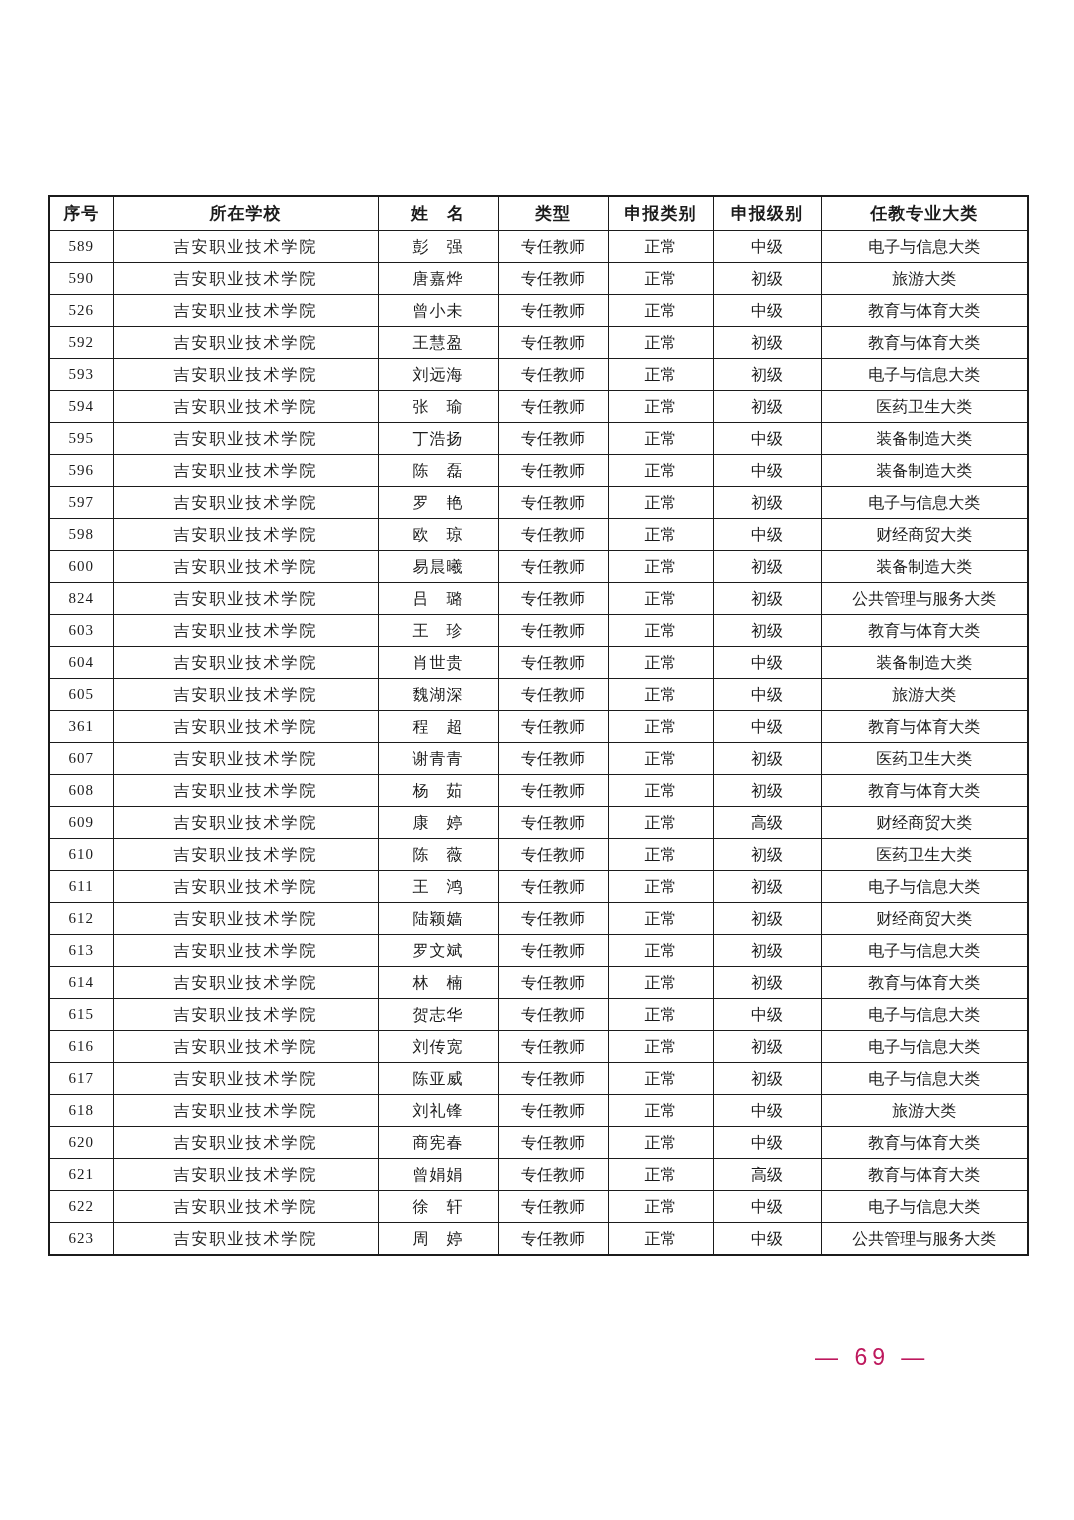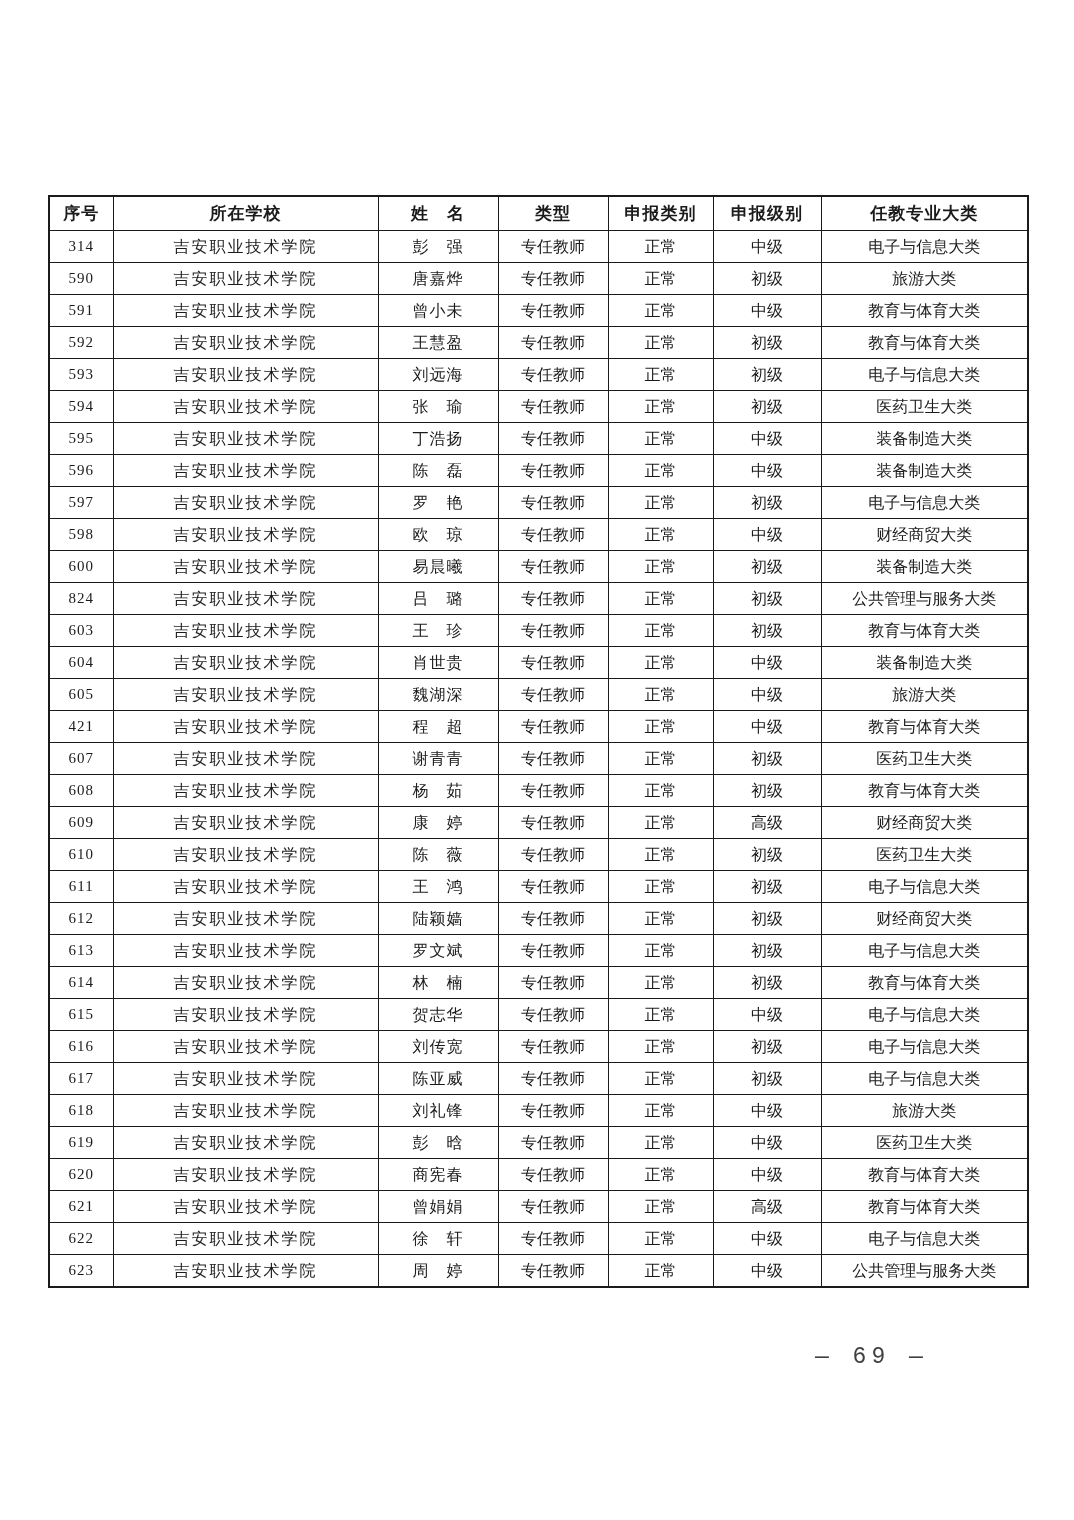--- a/index.html
+++ b/index.html
@@ -57,24 +57,24 @@
     letter-spacing: 1px;
   }
   table.roster td.col-no {
     font-size: 15px;
     letter-spacing: 1px;
   }
   .page-number {
     position: absolute;
     left: 815px;
     top: 1344px;
-    font-family: Liberation Mono, monospace;
+    font-family: Liberation Sans, sans-serif;
     font-size: 23px;
     letter-spacing: 5px;
-    color: #404040;
+    color: #be185d;
     white-space: nowrap;
   }
 </style>
 </head>
 <body>
 
 <div class="page">
 
   <table class="roster">
     <colgroup>
@@ -92,39 +92,39 @@
           <th>所在学校</th>
           <th>姓　名</th>
           <th>类型</th>
           <th>申报类别</th>
           <th>申报级别</th>
           <th>任教专业大类</th>
         </tr>
     </thead>
     <tbody id="roster-body">
         <tr>
-          <td class="col-no">314</td>
+          <td class="col-no">589</td>
           <td class="col-school">吉安职业技术学院</td>
           <td class="col-name">彭　强</td>
           <td class="col-type">专任教师</td>
           <td class="col-category">正常</td>
           <td class="col-level">中级</td>
           <td class="col-major">电子与信息大类</td>
         </tr>
         <tr>
           <td class="col-no">590</td>
           <td class="col-school">吉安职业技术学院</td>
           <td class="col-name">唐嘉烨</td>
           <td class="col-type">专任教师</td>
           <td class="col-category">正常</td>
           <td class="col-level">初级</td>
           <td class="col-major">旅游大类</td>
         </tr>
         <tr>
-          <td class="col-no">591</td>
+          <td class="col-no">526</td>
           <td class="col-school">吉安职业技术学院</td>
           <td class="col-name">曾小未</td>
           <td class="col-type">专任教师</td>
           <td class="col-category">正常</td>
           <td class="col-level">中级</td>
           <td class="col-major">教育与体育大类</td>
         </tr>
         <tr>
           <td class="col-no">592</td>
           <td class="col-school">吉安职业技术学院</td>
@@ -227,21 +227,21 @@
         <tr>
           <td class="col-no">605</td>
           <td class="col-school">吉安职业技术学院</td>
           <td class="col-name">魏湖深</td>
           <td class="col-type">专任教师</td>
           <td class="col-category">正常</td>
           <td class="col-level">中级</td>
           <td class="col-major">旅游大类</td>
         </tr>
         <tr>
-          <td class="col-no">421</td>
+          <td class="col-no">361</td>
           <td class="col-school">吉安职业技术学院</td>
           <td class="col-name">程　超</td>
           <td class="col-type">专任教师</td>
           <td class="col-category">正常</td>
           <td class="col-level">中级</td>
           <td class="col-major">教育与体育大类</td>
         </tr>
         <tr>
           <td class="col-no">607</td>
           <td class="col-school">吉安职业技术学院</td>
@@ -344,29 +344,20 @@
         <tr>
           <td class="col-no">618</td>
           <td class="col-school">吉安职业技术学院</td>
           <td class="col-name">刘礼锋</td>
           <td class="col-type">专任教师</td>
           <td class="col-category">正常</td>
           <td class="col-level">中级</td>
           <td class="col-major">旅游大类</td>
         </tr>
         <tr>
-          <td class="col-no">619</td>
-          <td class="col-school">吉安职业技术学院</td>
-          <td class="col-name">彭　晗</td>
-          <td class="col-type">专任教师</td>
-          <td class="col-category">正常</td>
-          <td class="col-level">中级</td>
-          <td class="col-major">医药卫生大类</td>
-        </tr>
-        <tr>
           <td class="col-no">620</td>
           <td class="col-school">吉安职业技术学院</td>
           <td class="col-name">商宪春</td>
           <td class="col-type">专任教师</td>
           <td class="col-category">正常</td>
           <td class="col-level">中级</td>
           <td class="col-major">教育与体育大类</td>
         </tr>
         <tr>
           <td class="col-no">621</td>

